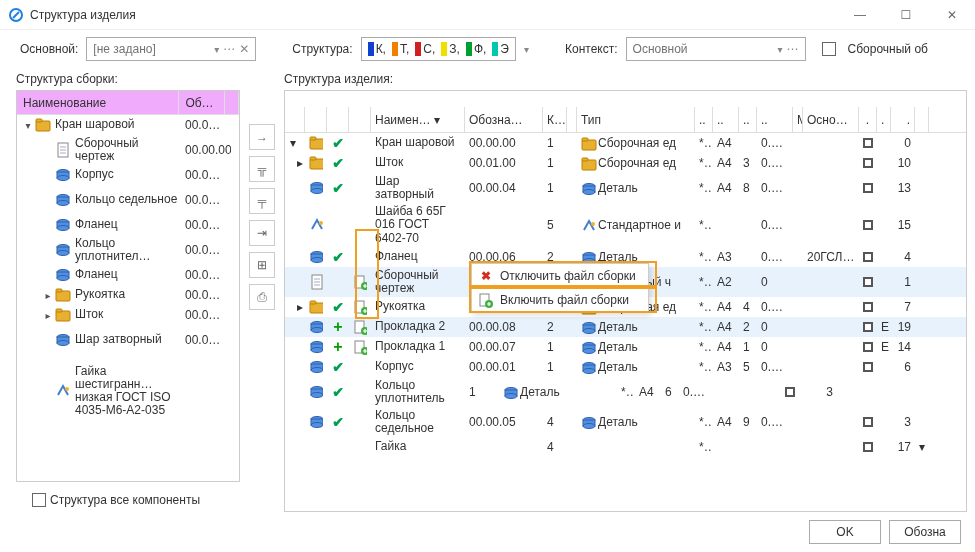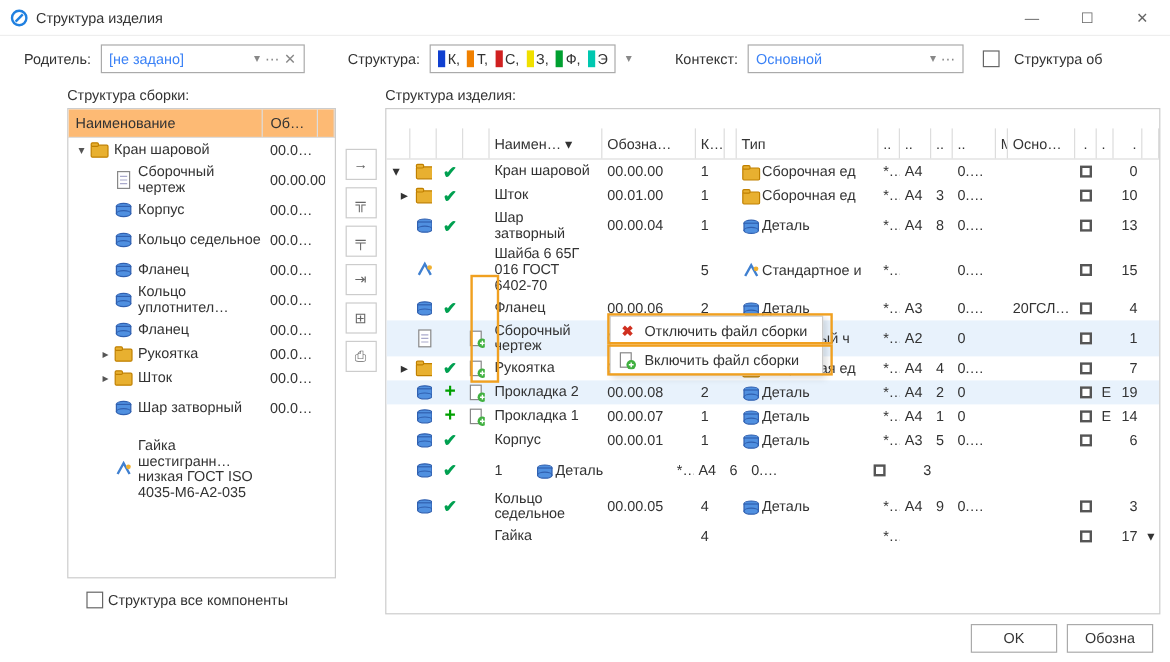--- a/index.html
+++ b/index.html
@@ -4,35 +4,35 @@
 <style>
 * { box-sizing: border-box; margin: 0; padding: 0; font-family: 'Segoe UI', Tahoma, sans-serif; font-size: 12px; }
 body { background: #fff; color: #333; width: 975px; height: 552px; overflow: hidden; }
 .titlebar { display: flex; align-items: center; height: 30px; padding: 0 0 0 8px; border-bottom: 1px solid #eee; }
 .titlebar .app-icon { width: 16px; height: 16px; margin-right: 6px; }
 .titlebar .title { flex: 1; font-size: 12px; }
 .winbtn { width: 46px; height: 30px; display: flex; align-items: center; justify-content: center; color: #666; }
 .toolbar { display: flex; align-items: center; height: 38px; padding: 0 12px 0 20px; gap: 8px; }
 .lbl { font-size: 12px; }
 .combo { height: 24px; border: 1px solid #aaa; background: #fff; display: flex; align-items: center; padding: 0 6px; position: relative; }
-.combo .placeholder { color: #3b82f6; }
+.combo .placeholder { color: #737373; }
 .combo.parent { width: 170px; }
 .combo.context { width: 180px; margin-right: 8px; }
 .combo .arrow { margin-left: auto; color: #888; font-size: 10px; }
 .combo .dots { color: #888; margin-left: 4px; }
 .combo .x { color: #888; margin-left: 4px; }
 .struct-chips { height: 24px; border: 1px solid #aaa; display: flex; align-items: center; padding: 0 4px; gap: 2px; }
 .chip { display: flex; align-items: center; gap: 2px; padding: 0 2px; font-size: 12px; }
 .chip .sw { width: 6px; height: 14px; display: inline-block; }
 .checkbox { width: 14px; height: 14px; border: 1px solid #666; display: inline-block; vertical-align: middle; margin-right: 4px; }
 .body { display: flex; height: 444px; }
-.left { width: 240px; padding: 0 0 0 16px; display: flex; flex-direction: column; margin-left: 40px; }
+.left { width: 240px; padding: 0 0 0 16px; display: flex; flex-direction: column; }
 .panel-title { font-size: 12px; height: 22px; display: flex; align-items: center; }
 .tree-wrap { border: 1px solid #ccc; flex: 1; overflow: hidden; position: relative; display: flex; flex-direction: column; }
-.tree-header { display: flex; height: 24px; border-bottom: 1px solid #ddd; background: #fdba74; }
+.tree-header { display: flex; height: 24px; border-bottom: 1px solid #ddd; background: #f0abfc; }
 .th { border-right: 1px solid #ddd; display: flex; align-items: center; padding: 0 6px; color: #333; }
 .tree-body { flex: 1; overflow-y: auto; overflow-x: hidden; }
 .tree-row { display: flex; height: 30px; align-items: center; border-bottom: 0; }
 .tc-name { width: 164px; display: flex; align-items: center; padding-left: 4px; overflow: hidden; }
 .tc-code { width: 50px; padding: 0 4px; overflow: hidden; white-space: nowrap; }
 .indent { display: inline-block; flex-shrink: 0; }
 .exp { width: 10px; text-align: center; color: #555; font-size: 10px; flex-shrink: 0; }
 .ticon { width: 16px; height: 16px; margin: 0 4px 0 2px; flex-shrink: 0; display: flex; align-items: center; justify-content: center; }
 .txt { line-height: 1.1; }
 .mid { width: 44px; display: flex; flex-direction: column; align-items: center; padding-top: 56px; gap: 6px; }
@@ -85,21 +85,21 @@
       <circle cx="8" cy="8" r="6" fill="none" stroke="#2080e0" stroke-width="2"></circle>
       <path d="M5 11 L11 5" stroke="#2080e0" stroke-width="2"></path>
     </svg>
   <span class="title">Структура изделия</span>
   <div class="winbtn">—</div>
   <div class="winbtn">☐</div>
   <div class="winbtn">✕</div>
 </div>
 
 <div class="toolbar">
-  <span class="lbl">Родитель:</span>
+  <span class="lbl">Основной:</span>
   <div class="combo parent">
     <span class="placeholder">[не задано]</span>
     <span class="arrow">▾</span>
     <span class="dots">⋯</span>
     <span class="x">✕</span>
   </div>
   <span style="width:20px"></span>
   <span class="lbl">Структура:</span>
   <div class="struct-chips" id="chips">
       <span class="chip">
@@ -129,21 +129,21 @@
     </div>
   <span class="arrow" style="color:#888;font-size:10px">▾</span>
   <span style="width:20px"></span>
   <span class="lbl">Контекст:</span>
   <div class="combo context">
     <span class="placeholder">Основной</span>
     <span class="arrow">▾</span>
     <span class="dots">⋯</span>
   </div>
   <span class="checkbox"></span>
-  <span class="lbl">Структура об</span>
+  <span class="lbl">Сборочный об</span>
 </div>
 
 <div class="body">
 
   <div class="left">
     <div class="panel-title">Структура сборки:</div>
     <div class="tree-wrap">
       <div class="tree-header">
         <div class="th" style="width:164px">Наименование</div>
         <div class="th" style="width:46px">Об…</div>
@@ -724,20 +724,21 @@
               <svg width="16" height="16">
                 <ellipse cx="8" cy="5" rx="6" ry="2.5" fill="#5090e0" stroke="#3060b0"></ellipse>
                 <rect x="2" y="5" width="12" height="6" fill="#5090e0" stroke="#3060b0"></rect>
                 <ellipse cx="8" cy="11" rx="6" ry="2.5" fill="#5090e0" stroke="#3060b0"></ellipse>
               </svg>
             </div>
             <div class="gc c-ic2">
               <span class="check">✔</span>
             </div>
             <div class="gc c-ic3"></div>
+            <div class="gc c-name name">Кольцо уплотнитель</div>
             <div class="gc c-qty">1</div>
             <div class="gc" style="width:10px"></div>
             <div class="gc c-type"><span class="type-icon"><svg width="16" height="16">
                   <ellipse cx="8" cy="5" rx="6" ry="2.5" fill="#5090e0" stroke="#3060b0"></ellipse>
                   <rect x="2" y="5" width="12" height="6" fill="#5090e0" stroke="#3060b0"></rect>
                   <ellipse cx="8" cy="11" rx="6" ry="2.5" fill="#5090e0" stroke="#3060b0"></ellipse>
                 </svg></span>Деталь</div>
             <div class="gc c-s1">*…</div>
             <div class="gc c-s2">A4</div>
             <div class="gc c-s3">6</div>

